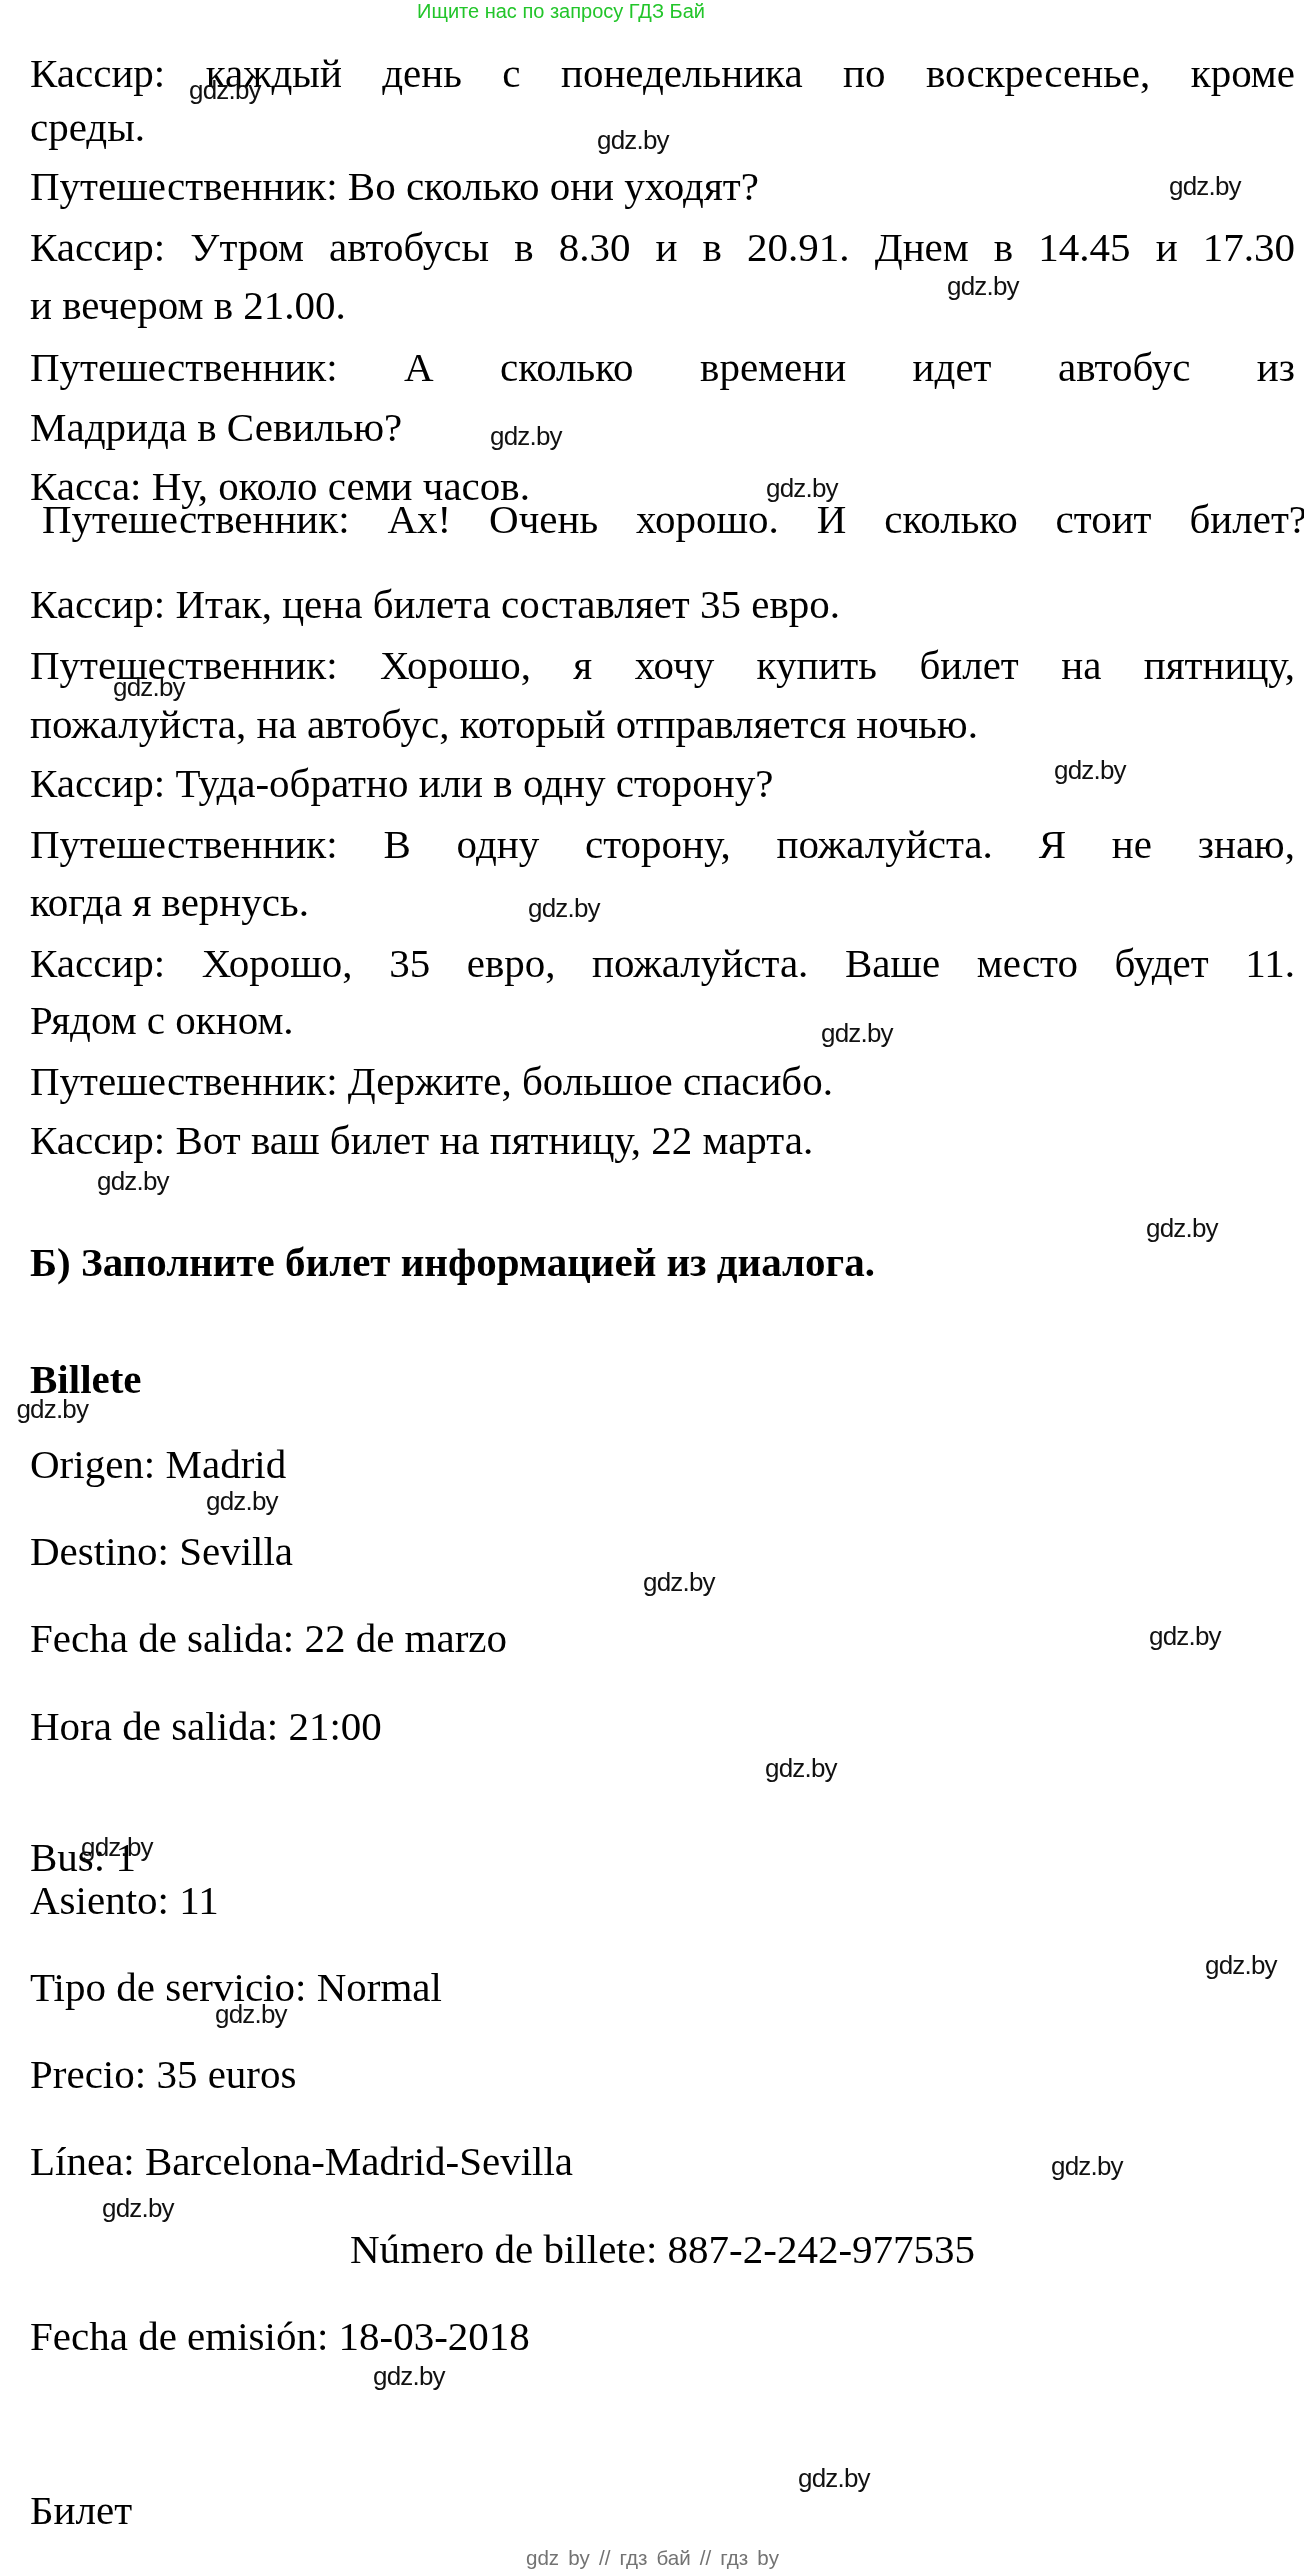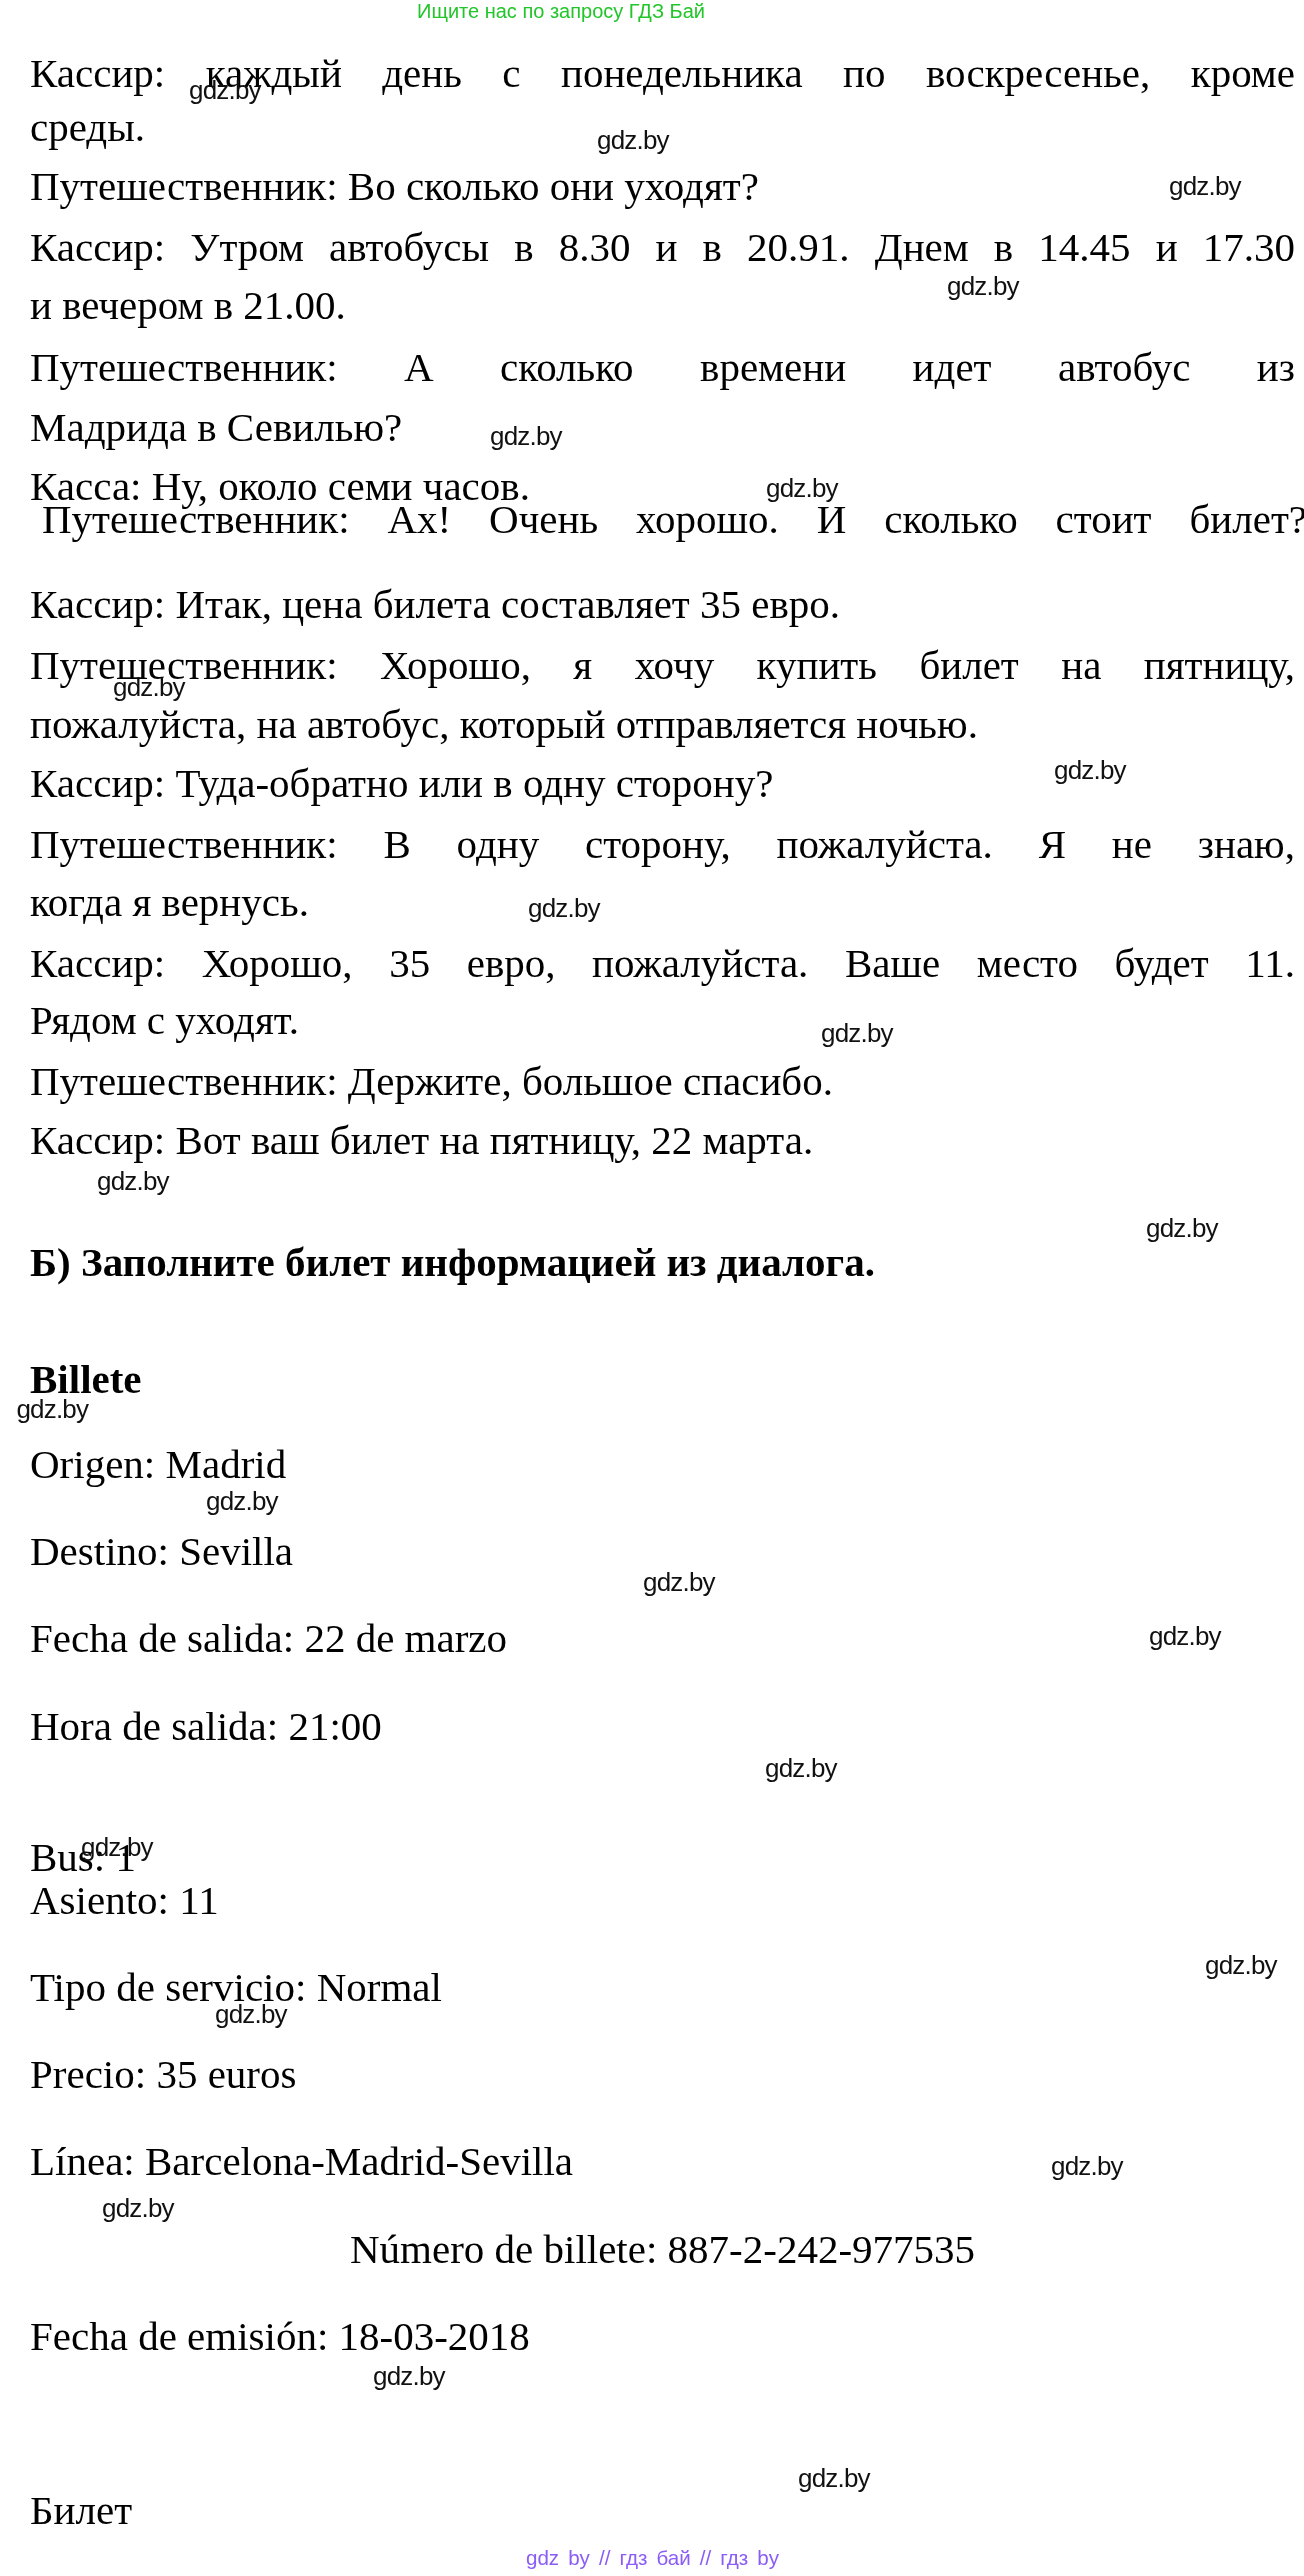--- a/index.html
+++ b/index.html
@@ -42,21 +42,21 @@
     <div class="ln" style="top: 428px;">Мадрида в Севилью?</div>
     <div class="ln" style="top: 487px;">Касса: Ну, около семи часов.</div>
     <div class="ln j" style="top: 520px; margin-left: 12px;">Путешественник: Ах! Очень хорошо. И сколько стоит билет?</div>
     <div class="ln" style="top: 605px;">Кассир: Итак, цена билета составляет 35 евро.</div>
     <div class="ln j" style="top: 666px;">Путешественник: Хорошо, я хочу купить билет на пятницу,</div>
     <div class="ln" style="top: 725px;">пожалуйста, на автобус, который отправляется ночью.</div>
     <div class="ln" style="top: 784px;">Кассир: Туда-обратно или в одну сторону?</div>
     <div class="ln j" style="top: 845px;">Путешественник: В одну сторону, пожалуйста. Я не знаю,</div>
     <div class="ln" style="top: 903px;">когда я вернусь.</div>
     <div class="ln j" style="top: 964px;">Кассир: Хорошо, 35 евро, пожалуйста. Ваше место будет 11.</div>
-    <div class="ln" style="top: 1021px;">Рядом с уходят.</div>
+    <div class="ln" style="top: 1021px;">Рядом с окном.</div>
     <div class="ln" style="top: 1082px;">Путешественник: Держите, большое спасибо.</div>
     <div class="ln" style="top: 1141px;">Кассир: Вот ваш билет на пятницу, 22 марта.</div>
     <div class="ln b" style="top: 1263px;">Б) Заполните билет информацией из диалога.</div>
     <div class="ln b" style="top: 1380px;">Billete</div>
     <div class="ln" style="top: 1465px;"><span>Origen: </span><span>Madrid</span></div>
     <div class="ln" style="top: 1552px;"><span>Destino: </span><span>Sevilla</span></div>
     <div class="ln" style="top: 1639px;"><span>Fecha de salida: </span><span>22 de marzo</span></div>
     <div class="ln" style="top: 1727px;"><span>Hora de salida: </span><span>21:00</span></div>
     <div class="ln" style="top: 1858px;"><span>Bus: </span><span>1</span></div>
     <div class="ln" style="top: 1901px;"><span>Asiento: </span><span>11</span></div>
@@ -85,14 +85,14 @@
     <div class="wm" style="left: 765px; top: 1768px;">gdz.by</div>
     <div class="wm" style="left: 81px; top: 1847px;">gdz.by</div>
     <div class="wm" style="left: 1205px; top: 1965px;">gdz.by</div>
     <div class="wm" style="left: 215px; top: 2014px;">gdz.by</div>
     <div class="wm" style="left: 1051px; top: 2166px;">gdz.by</div>
     <div class="wm" style="left: 102px; top: 2208px;">gdz.by</div>
     <div class="wm" style="left: 373px; top: 2376px;">gdz.by</div>
     <div class="wm" style="left: 798px; top: 2478px;">gdz.by</div>
   </div>
 
-<div class="ftr" style="color: #8b5cf6;">gdz by  //  гдз бай  //  гдз by</div>
+<div class="ftr" style="color: #737373;">gdz by  //  гдз бай  //  гдз by</div>
 
 
 </body></html>

